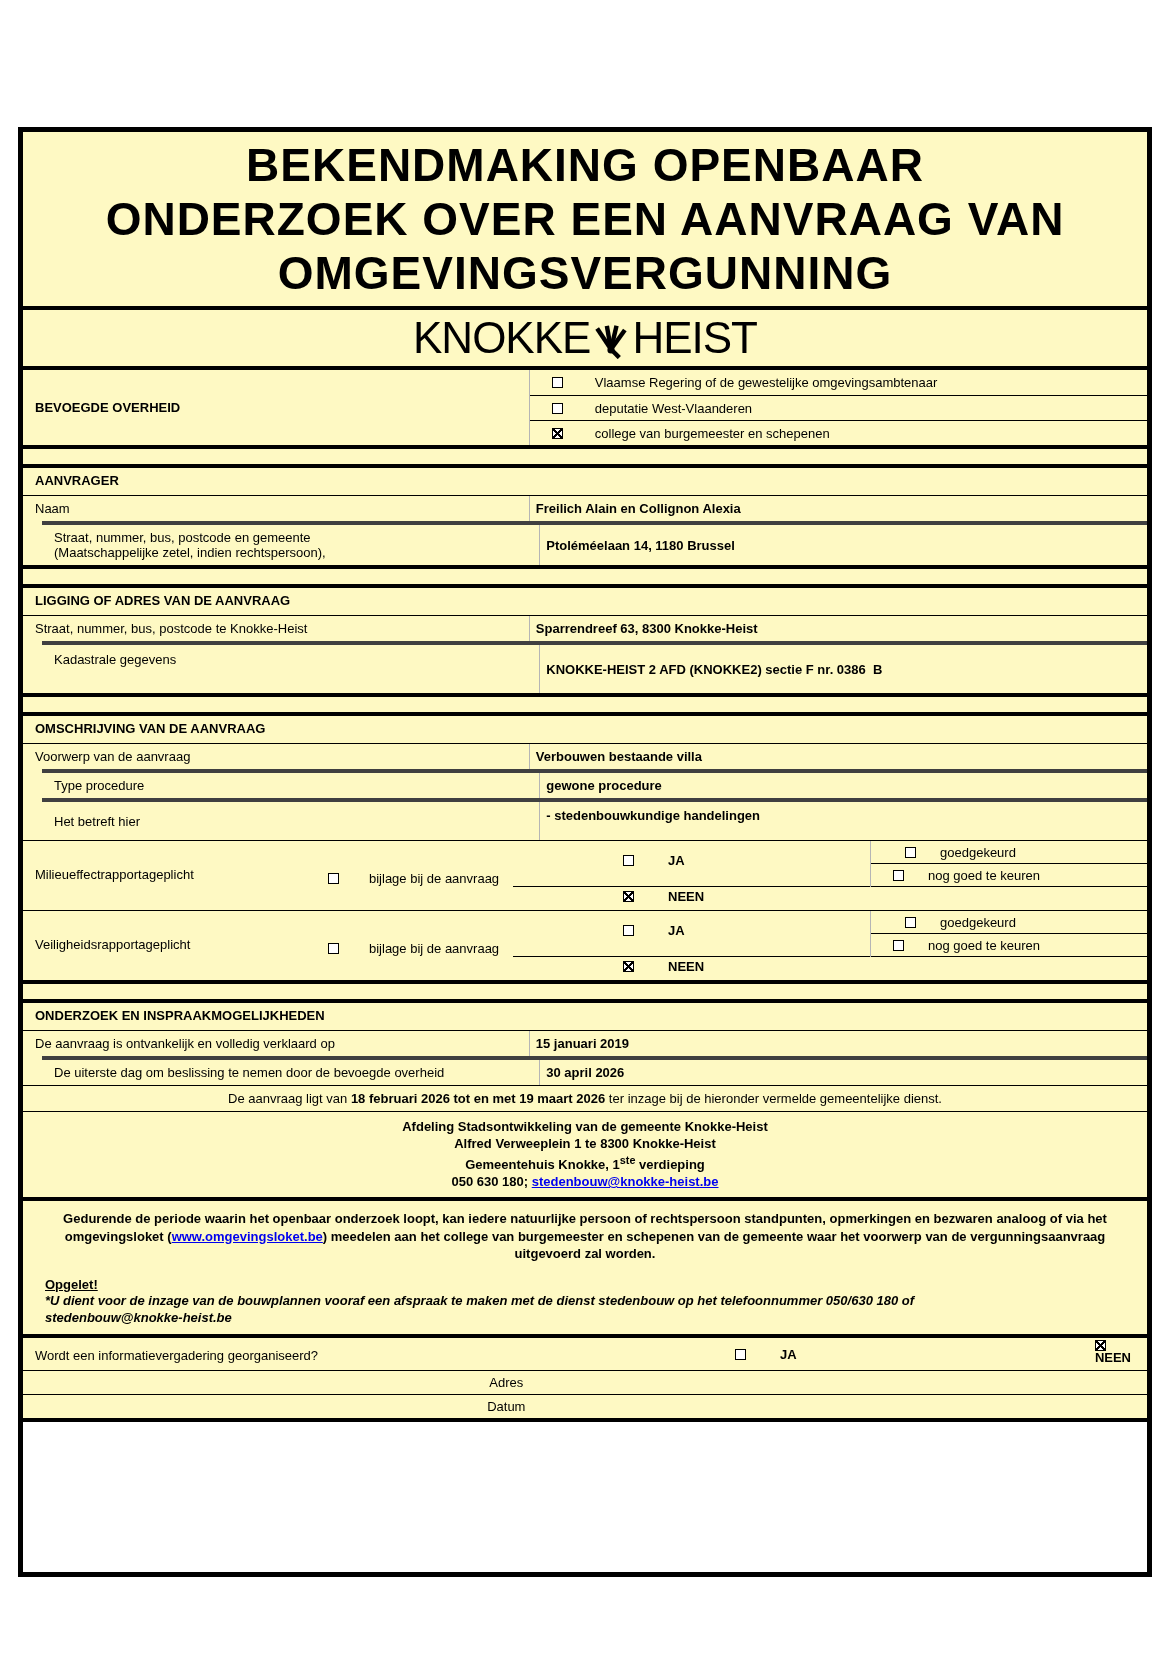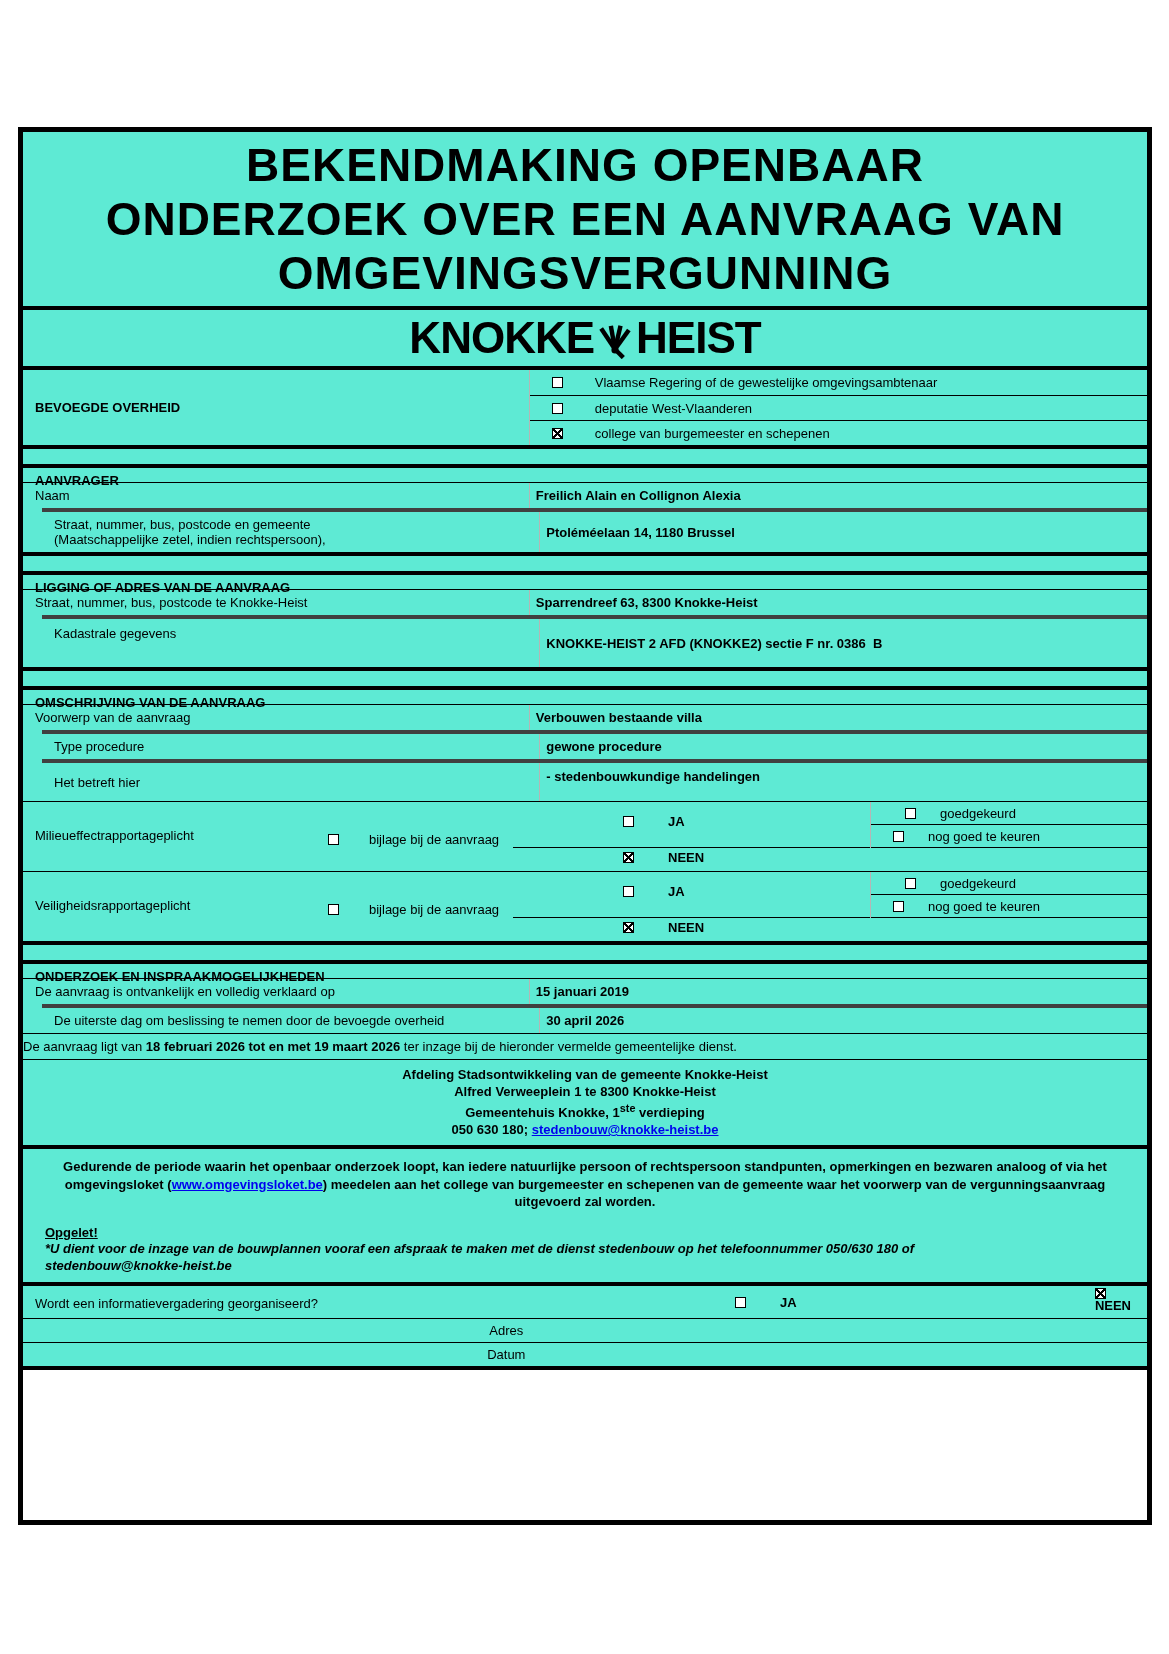--- a/index.html
+++ b/index.html
@@ -3,41 +3,41 @@
 <meta charset="utf-8">
 <style>
   * { margin:0; padding:0; box-sizing:border-box; }
   html,body { background:#fff; }
   body {
     width:1169px; height:1654px; position:relative;
     font-family:"Liberation Sans", sans-serif; color:#000; font-size:13px;
   }
   .form {
     position:absolute; left:18px; top:127px; width:1134px;
-    border:5px solid #000; background:#5eead4;
+    border:5px solid #000; background:#fef9c3;
   }
   .hr { height:4px; background:#000; }
   .gap { height:15px; }
 
   
   .title-box { height:174px; display:flex; flex-direction:column; justify-content:center; text-align:center; }
   .title-line { font-weight:bold; font-size:46px; line-height:54px; letter-spacing:1px; }
 
   
   .logo-row { height:56px; display:flex; align-items:center; justify-content:center;
-              font-weight:bold; font-size:44px; letter-spacing:-1px; }
+              font-weight:normal; font-size:44px; letter-spacing:-1px; }
   .logo-glyph { width:36px; height:36px; margin:6px 3px 0 3px; }
 
   
   .lv { display:flex; align-items:stretch; }
   .lv + .lv { border-top:4px solid #404040;margin-left:19px; }
   .lv .l { width:45%; padding:5px 12px; display:flex; flex-direction:column; justify-content:center; }
   .lv .v { width:55%; padding:5px 6px; font-weight:bold; border-left:1px solid #b5b5b5;
            display:flex; flex-direction:column; justify-content:center; }
-  .sec-h { padding:5px 12px; height:15px; font-weight:bold; border-bottom:1px solid #000; }
+  .sec-h { padding:5px 12px; height:28px; font-weight:bold; border-bottom:1px solid #000; }
   .h24 { min-height:24px; } .h23 { min-height:23px; } .h40 { min-height:40px; } .h52 { min-height:52px; }
   .pre { white-space:pre-wrap; }
 
   
   .cb { display:inline-block; width:11px; height:11px; border:1.6px solid #000; background:#fff; flex:none; }
   .cb.checked {
     background-image:
       linear-gradient(45deg,  transparent 42%, #000 42%, #000 58%, transparent 58%),
       linear-gradient(135deg, transparent 42%, #000 42%, #000 58%, transparent 58%);
   }
@@ -59,21 +59,21 @@
   .rap .midline { position:absolute; left:490px; top:45px; width:357px; height:1px; background:#000; }
   .rap .ja   { position:absolute; left:600px; top:12px; display:flex; align-items:center; font-weight:bold; }
   .rap .neen { position:absolute; left:600px; top:48px; display:flex; align-items:center; font-weight:bold; }
   .rap .ja .cb, .rap .neen .cb { margin-right:34px; }
   .rap .rcol { position:absolute; left:847px; right:0; top:0; height:46px; border-left:1px solid #b5b5b5; }
   .rap .rcell { height:23px; display:flex; align-items:center; padding-left:34px; border-bottom:1px solid #000; }
   .rap .rcell.tight { padding-left:22px; }
   .rap .rcell .cb { margin-right:24px; }
 
   
-  .center-line { min-height:26px; display:flex; align-items:center; justify-content:flex-start;
+  .center-line { min-height:26px; display:flex; align-items:center; justify-content:center;
                  border-top:1px solid #000; text-align:center; }
   .contact { border-top:1px solid #000; padding:6px 0 7px 0; text-align:center;
              font-weight:bold; line-height:17px; }
   a.lnk { color:#0000EE; text-decoration:underline; font-weight:bold; }
 
   .insp-block { padding:9px 22px 8px 22px; }
   .insp { text-align:center; font-weight:bold; line-height:17.5px; }
   .opgelet { font-weight:bold; text-decoration:underline; margin-top:14px; }
   .note { font-weight:bold; font-style:italic; line-height:17px; }
 

